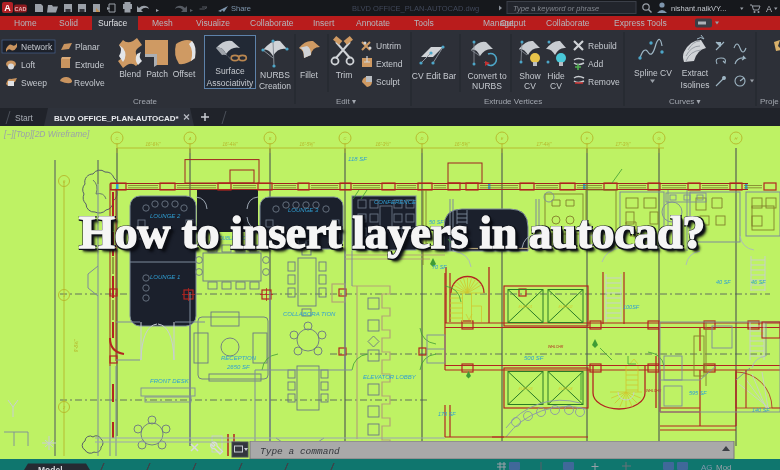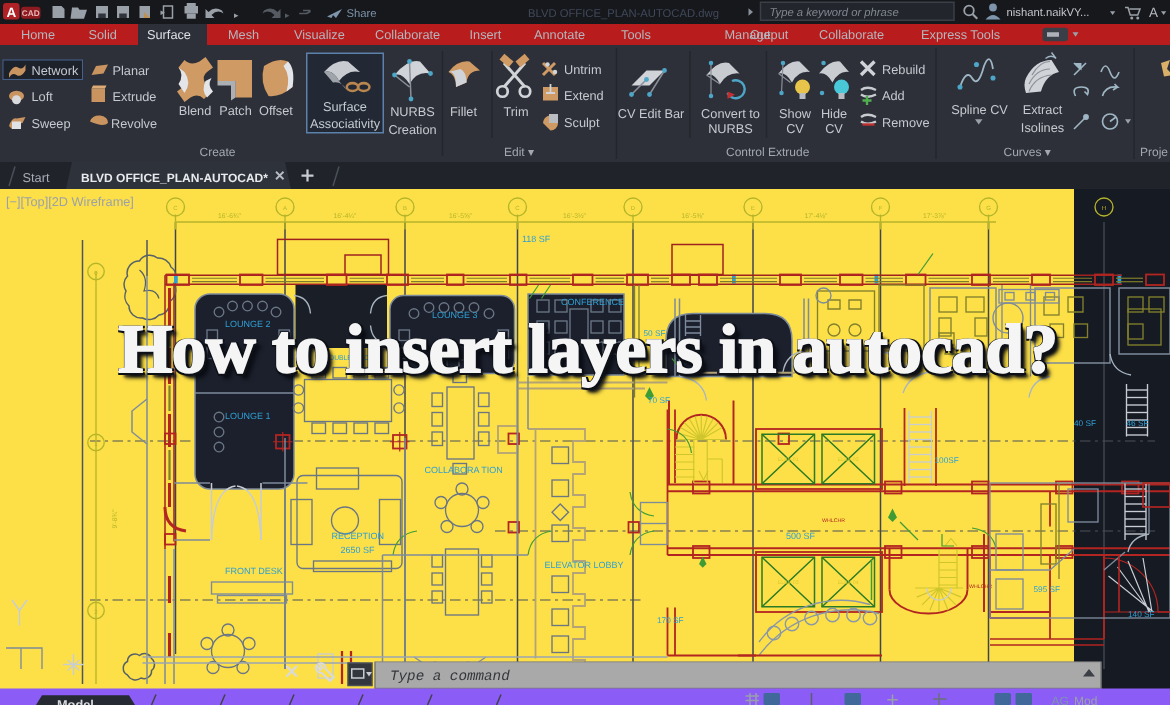--- a/index.html
+++ b/index.html
@@ -11,32 +11,32 @@
   #menubar{left:0;top:16px;width:780px;height:14px;background:#b91c1c;}
   .mtab{position:absolute;top:0;height:14px;line-height:14px;font-size:8.5px;color:#b3b7bd;}
   
   #ribbon{left:0;top:30px;width:780px;height:96px;background:#2d3038;}
   .rlabel{position:absolute;font-size:8px;color:#a3a8b0;top:67px;}
   #ribbon text.st{font-size:8.5px;fill:#c6cad0;font-family:"Liberation Sans",sans-serif;}
   #ribbon text.bt{font-size:8.5px;fill:#c6cad0;font-family:"Liberation Sans",sans-serif;}
   
   #tabbar{left:0;top:108px;width:780px;height:18px;background:#20232a;}
   
-  #canvas{left:0;top:126px;width:716px;height:344px;background:#fde047;}
+  #canvas{left:0;top:126px;width:780px;height:344px;background:#bef264;font-style:italic;}
   #headline{left:0;top:206px;width:780px;text-align:left;
     font-family:"Liberation Serif",serif;font-weight:bold;font-size:46px;
     color:#f5f5f5;letter-spacing:-0.28px;
     -webkit-text-stroke:1.4px #f5f5f5;
     text-shadow:2px 2px 0 #0d1017, 3px 3px 2px #0b0d13, -1px 2px 0 #0d1017,
       2px -1px 0 #0d1017, -1px -1px 0 #0d1017, 4px 4px 3px rgba(8,10,16,.7);
     white-space:nowrap;padding-left:79px;}
   
   #cmdbar{left:188px;top:441px;width:560px;height:18px;}
   
-  #statusbar{left:0;top:459px;width:780px;height:11px;background:#8b5cf6;}
+  #statusbar{left:0;top:459px;width:780px;height:11px;background:#0f766e;}
 </style>
 </head>
 <body>
 <div id="root">
 
   <div class="abs" id="titlebar">
     <svg width="780" height="16" style="position:absolute;left:0;top:0">
 
       <rect x="2" y="2" width="11" height="11" rx="2" fill="#b02126"></rect>
       <text x="7.5" y="11" font-size="9" font-weight="bold" fill="#fff" text-anchor="middle">A</text>
@@ -293,21 +293,21 @@
           <circle cx="724" cy="48" r="1.4" fill="#9fb6c4"></circle>
         <circle cx="740" cy="51" r="5"></circle>
           <path d="M740 51 l4 -3"></path>
         <path d="M750 49.5 l4 0 l-2 3 z" fill="#9aa0a8" stroke="none"></path>
       </g>
 
       <path d="M774 12 l6 -2 l-2 6 l4 4 l-6 1 l-2 -9" fill="#d8b06a"></path>
     </svg>
     <div class="rlabel" style="left:133px;">Create</div>
     <div class="rlabel" style="left:336px;">Edit ▾</div>
-    <div class="rlabel" style="left:484px;">Control Extrude</div>
+    <div class="rlabel" style="left:484px;">Extrude Vertices</div>
     <div class="rlabel" style="left:669px;">Curves ▾</div>
     <div class="rlabel" style="left:760px;">Proje</div>
   </div>
 
   <div class="abs" id="tabbar">
     <svg width="780" height="18" style="position:absolute;left:0;top:0">
       <path d="M10 3 l-4 13" stroke="#4a4f58" stroke-width="1"></path>
       <text x="15" y="13" font-size="8.5" fill="#a8adb5">Start</text>
       <path d="M48 0 L190 0 L194 18 L44 18 Z" fill="#2e323b"></path>
       <text x="54" y="13" font-size="8" font-weight="bold" fill="#e8eaee">BLVD OFFICE_PLAN-AUTOCAD*</text>

